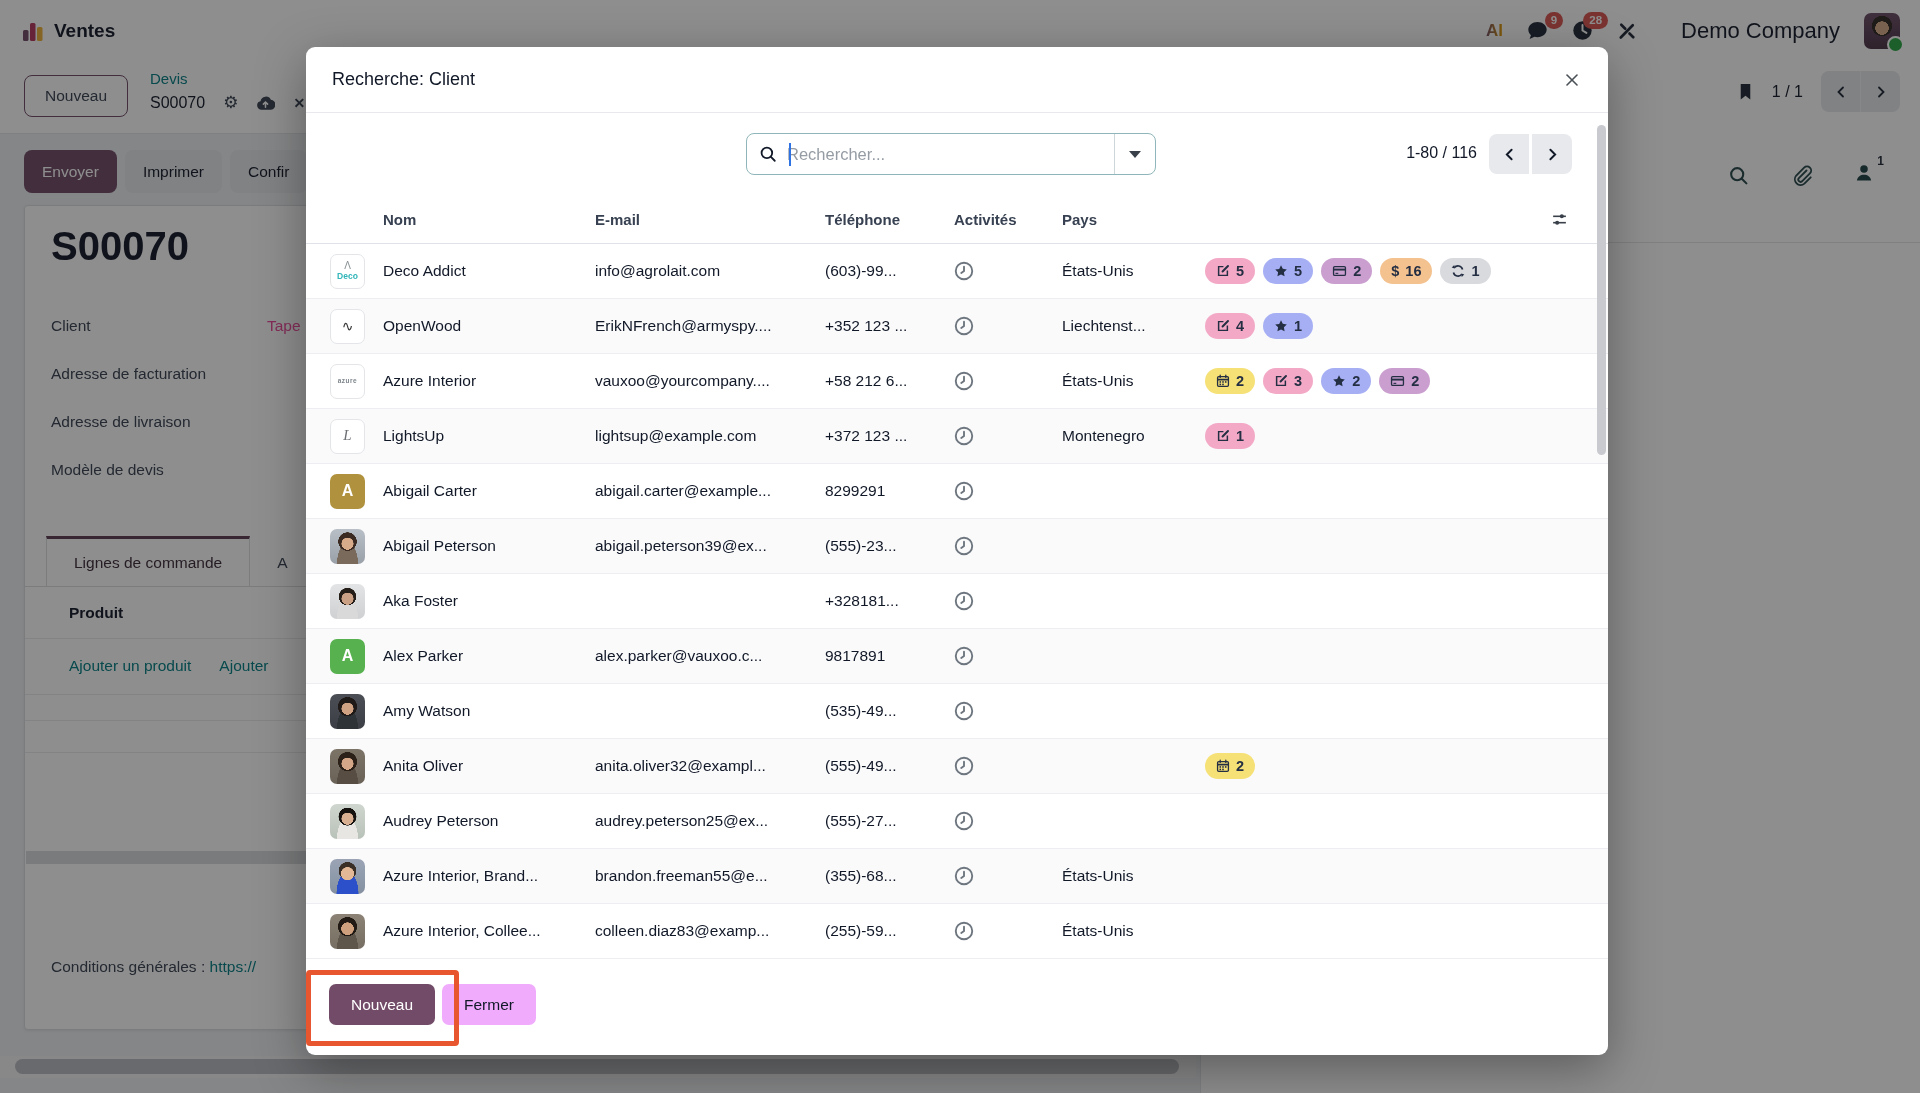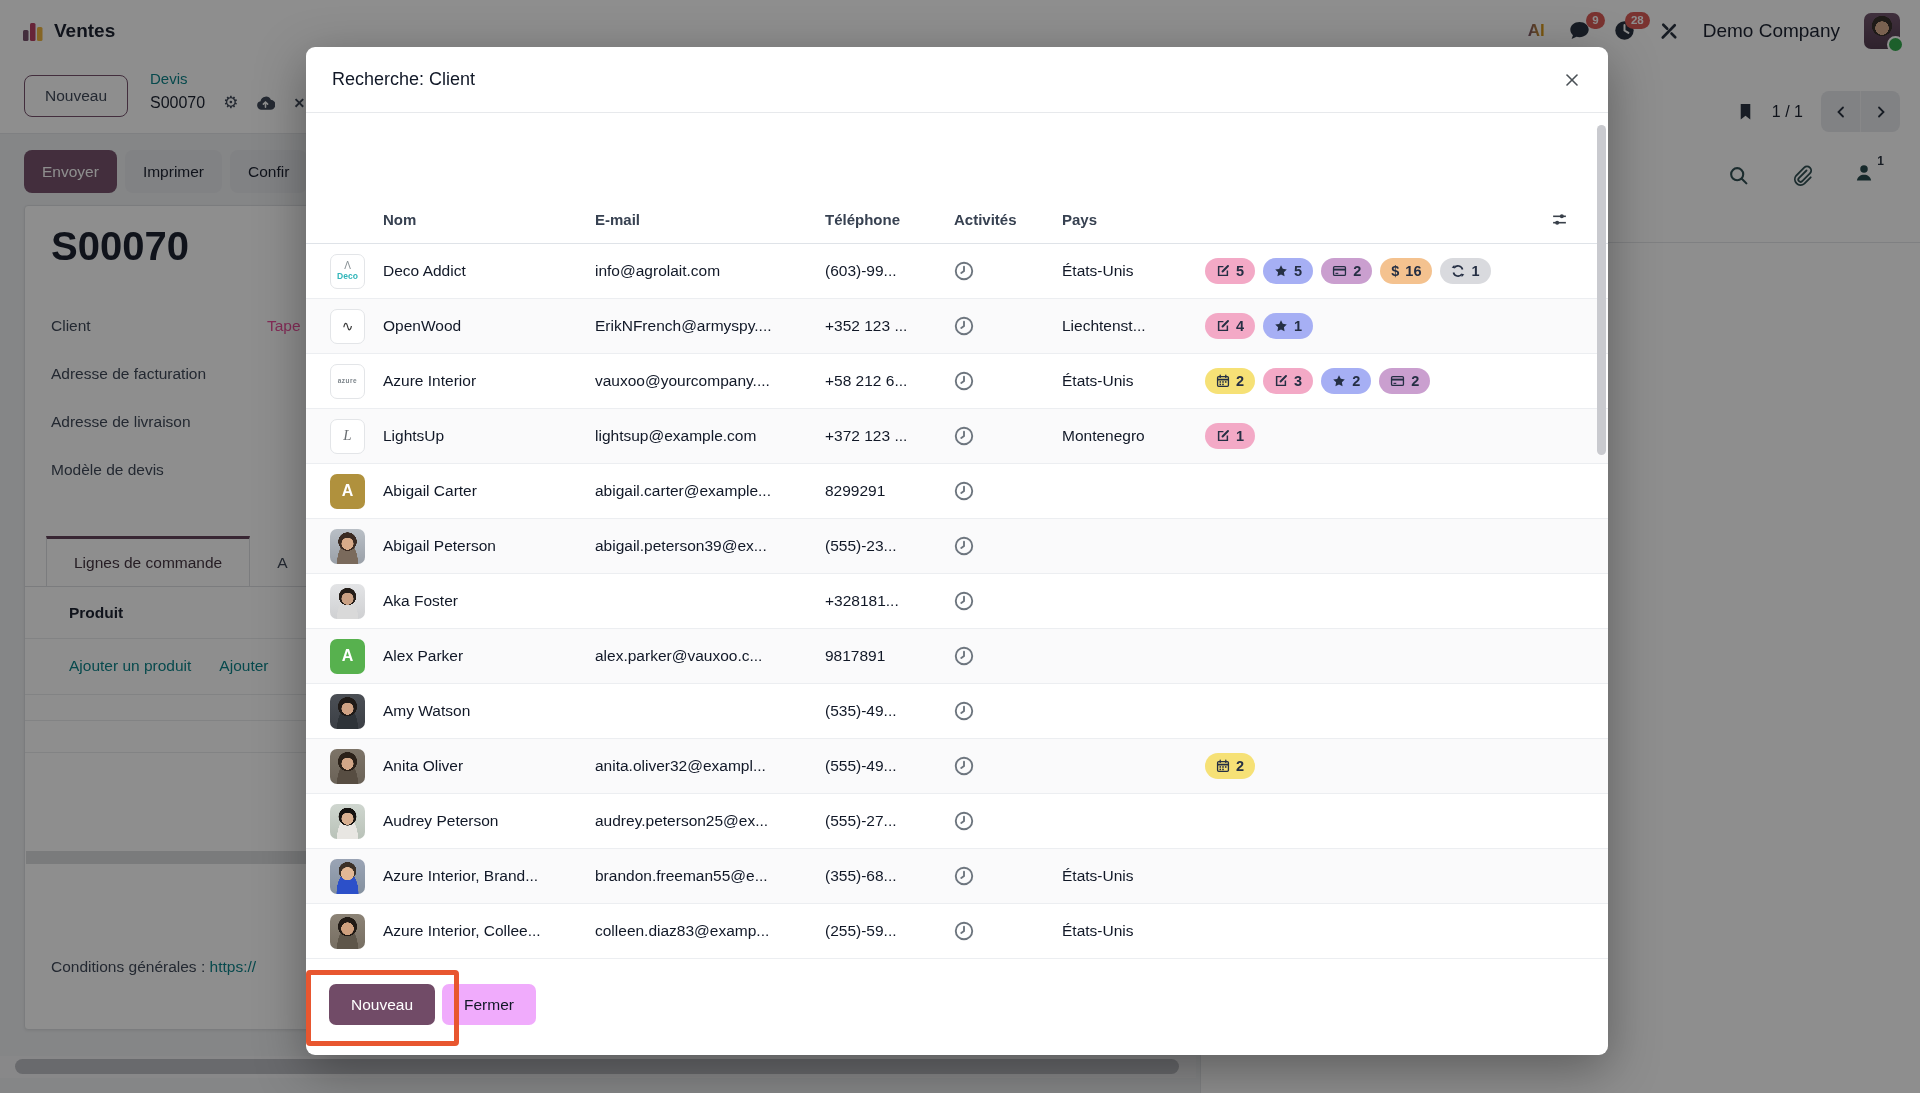--- a/index.html
+++ b/index.html
@@ -14,39 +14,39 @@
   .brand{display:flex;align-items:center;gap:10px;margin-right:42px;}
   .app-name{font-size:19px;font-weight:700;color:#111827;}
   .nav-items{display:flex;gap:34px;}
   .nav-item{font-size:16px;color:#1f2937;cursor:pointer;}
   .nav-right{margin-left:auto;display:flex;align-items:center;gap:24px;}
   .ai-glyph{font-size:17px;font-weight:800;background:linear-gradient(90deg,#714B67,#E9A100);
     -webkit-background-clip:text;background-clip:text;color:transparent;}
   .ibadge{position:relative;display:flex;align-items:center;}
   .badge-red{position:absolute;top:-8px;right:-15px;background:#d9534f;color:#fff;
     font-size:11.5px;font-weight:700;padding:1.5px 6px;border-radius:10px;line-height:1.2;}
-  .company{font-size:19px;color:#111827;}
+  .company{font-size:22px;color:#111827;margin-left:20px;}
   .user-avatar{width:36px;height:36px;border-radius:7px;position:relative;
     background:radial-gradient(circle at 50% 42%,#d8ab8a 0 24%,transparent 25%),
                radial-gradient(circle at 50% 36%,#2e2620 0 34%,transparent 35%),
                linear-gradient(#6b4d66,#4a3247);}
   .user-avatar::after{content:"";position:absolute;right:-4px;bottom:-4px;width:13px;height:13px;
     border-radius:50%;background:#28a745;border:2px solid #fff;}
 
   .cp{position:absolute;top:61px;left:0;right:0;height:72px;background:#fff;
       border-bottom:1px solid #e3e5e8;}
   .btn-new-bg{position:absolute;left:24px;top:14px;height:42px;padding:0 20px;
     border:1px solid #714B67;border-radius:8px;font-size:15.5px;color:#374151;
     display:flex;align-items:center;background:#fff;box-sizing:border-box;}
   .bc{position:absolute;left:150px;top:9px;}
   .bc-link{color:#017E84;font-size:15px;}
   .bc-rec{font-size:16px;color:#111827;margin-top:5px;display:flex;gap:18px;align-items:center;}
   .gear-glyph{font-size:17px;color:#374151;}
   .x-glyph{font-size:14px;font-weight:700;color:#374151;}
-  .cp-right{position:absolute;right:20px;top:30px;display:flex;align-items:center;gap:18px;}
+  .cp-right{position:absolute;right:20px;top:10px;display:flex;align-items:center;gap:18px;}
   .pager-text{font-size:16px;color:#111827;}
   .pg{display:flex;background:#e7e8ec;border-radius:8px;overflow:hidden;}
   .pg>div{width:39px;height:41px;display:flex;align-items:center;justify-content:center;}
   .pg>div+div{border-left:1px solid #f4f4f6;}
 
   .chatter{position:absolute;top:133px;bottom:0;left:1200px;right:0;background:#fff;
     border-left:1px solid #e3e5e8;}
   .chatter-top{height:109px;border-bottom:1px solid #e3e5e8;position:relative;}
   .chatter-icons{position:absolute;top:30px;right:46px;display:flex;gap:42px;align-items:center;color:#27464a;}
   .follower-wrap{position:relative;}
@@ -320,20 +320,50 @@
     <span class="m-close">
       <svg width="20" height="20" viewBox="0 0 20 20">
           <g stroke="#4a5056" stroke-width="1.6" stroke-linecap="round">
             <path d="M5 5l10 10"></path>
             <path d="M15 5L5 15"></path>
           </g>
         </svg>
     </span>
   </div>
 
+  <div class="m-search">
+    <div class="searchbox">
+      <span class="mag">
+        <svg width="18" height="18" viewBox="0 0 16 16">
+            <g fill="none" stroke="#111827" stroke-width="1.6">
+              <circle cx="7" cy="7" r="4.7"></circle>
+              <path d="M10.6 10.6L14 14" stroke-linecap="round"></path>
+            </g>
+          </svg>
+      </span>
+      <span class="caret"></span>
+      <input type="text" placeholder="Rechercher..." style="">
+      <div class="dd-toggle">
+        <span class="dd-caret"></span>
+      </div>
+    </div>
+    <span class="m-pager">1-80 / 116</span>
+    <div class="m-pg">
+      <div>
+          <svg width="17" height="17" viewBox="0 0 16 16">
+            <path d="M10 3.5L5.5 8l4.5 4.5" stroke="#111827" stroke-width="1.8" fill="none" stroke-linecap="round"></path>
+          </svg>
+        </div>
+      <div>
+          <svg width="17" height="17" viewBox="0 0 16 16">
+            <path d="M6 3.5L10.5 8 6 12.5" stroke="#111827" stroke-width="1.8" fill="none" stroke-linecap="round"></path>
+          </svg>
+        </div>
+    </div>
+  </div>
 
   <div class="m-table">
     <div class="thead">
         <div class="col-av"></div>
         <div class="col-name hcell">Nom</div>
         <div class="col-email hcell">E-mail</div>
         <div class="col-phone hcell">Téléphone</div>
         <div class="col-act hcell">Activités</div>
         <div class="col-pays hcell">Pays</div>
         <div class="col-badges hcell-end">

